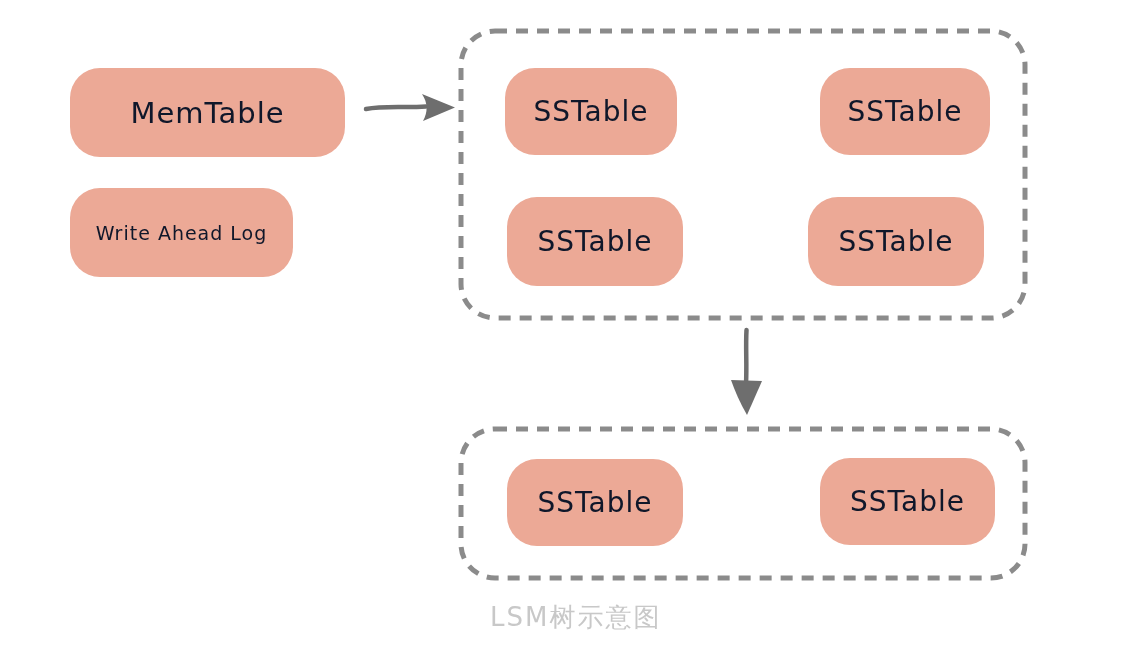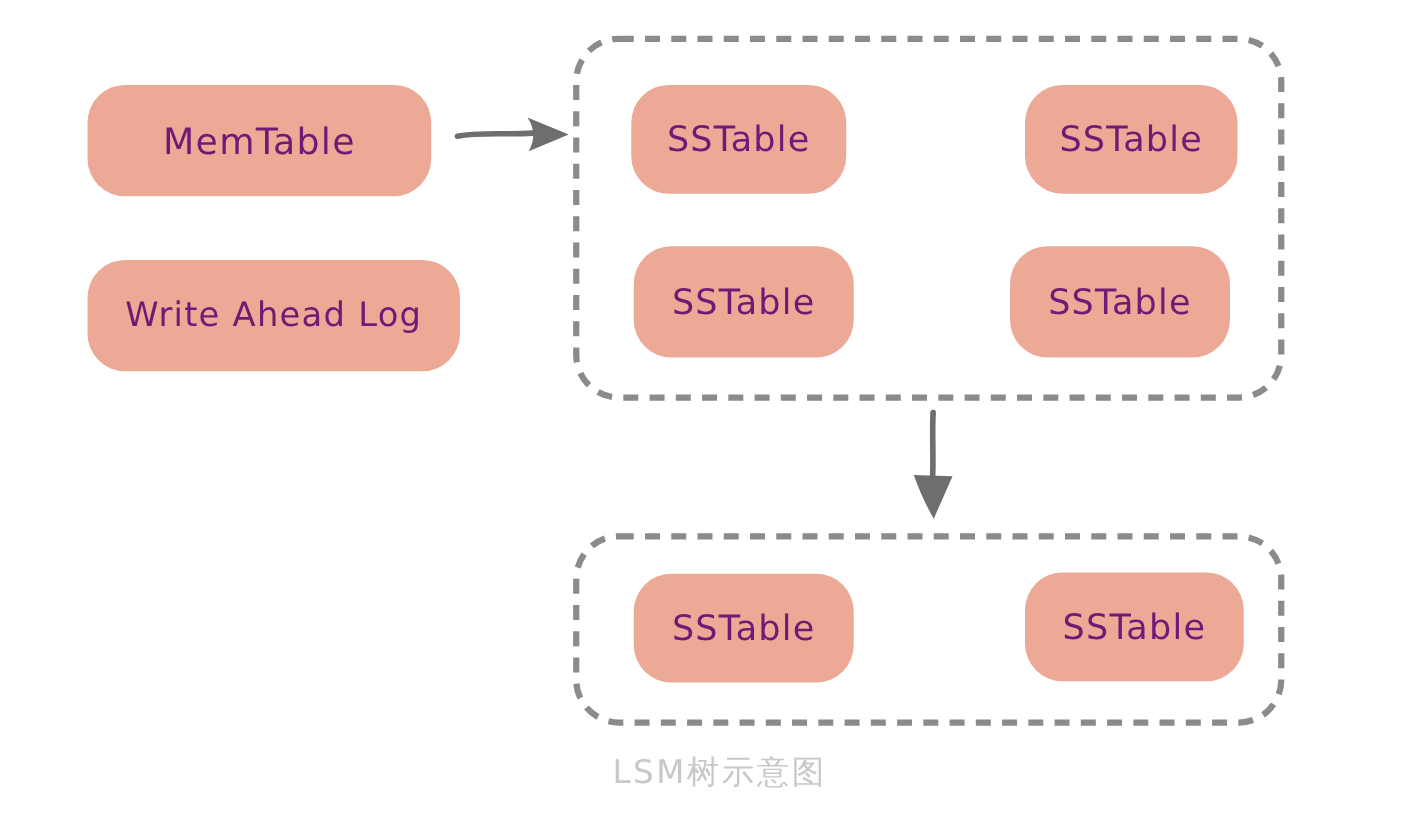--- a/index.html
+++ b/index.html
@@ -12,31 +12,31 @@
     position: relative;
     width: 1142px;
     height: 652px;
     background: #ffffff;
     overflow: hidden;
   }
   .node {
     position: absolute;
     background: #ECA996;
     border-radius: 30px;
-    color: #701a75;
+    color: #0f172a;
     display: flex;
     align-items: center;
     justify-content: center;
     font-size: 28px;
     letter-spacing: 1px;
     font-weight: 400;
     user-select: none;
   }
   .node-memtable   { left: 70px;  top: 68px;  width: 275px; height: 89px; font-size: 29px; }
-  .node-wal        { left: 70px;  top: 208px; width: 298px; height: 89px; font-size: 27px; }
+  .node-wal        { left: 70px;  top: 188px; width: 223px; height: 89px; font-size: 19px; }
 
   .sstable-1 { left: 505px; top: 68px;  width: 172px; height: 87px; }
   .sstable-2 { left: 820px; top: 68px;  width: 170px; height: 87px; }
   .sstable-3 { left: 507px; top: 197px; width: 176px; height: 89px; }
   .sstable-4 { left: 808px; top: 197px; width: 176px; height: 89px; }
   .sstable-5 { left: 507px; top: 459px; width: 176px; height: 87px; }
   .sstable-6 { left: 820px; top: 458px; width: 175px; height: 87px; }
 
   .dashed-container { position: absolute; }
   .container-level1 { left: 458px; top: 28px;  width: 570px; height: 293px; }

